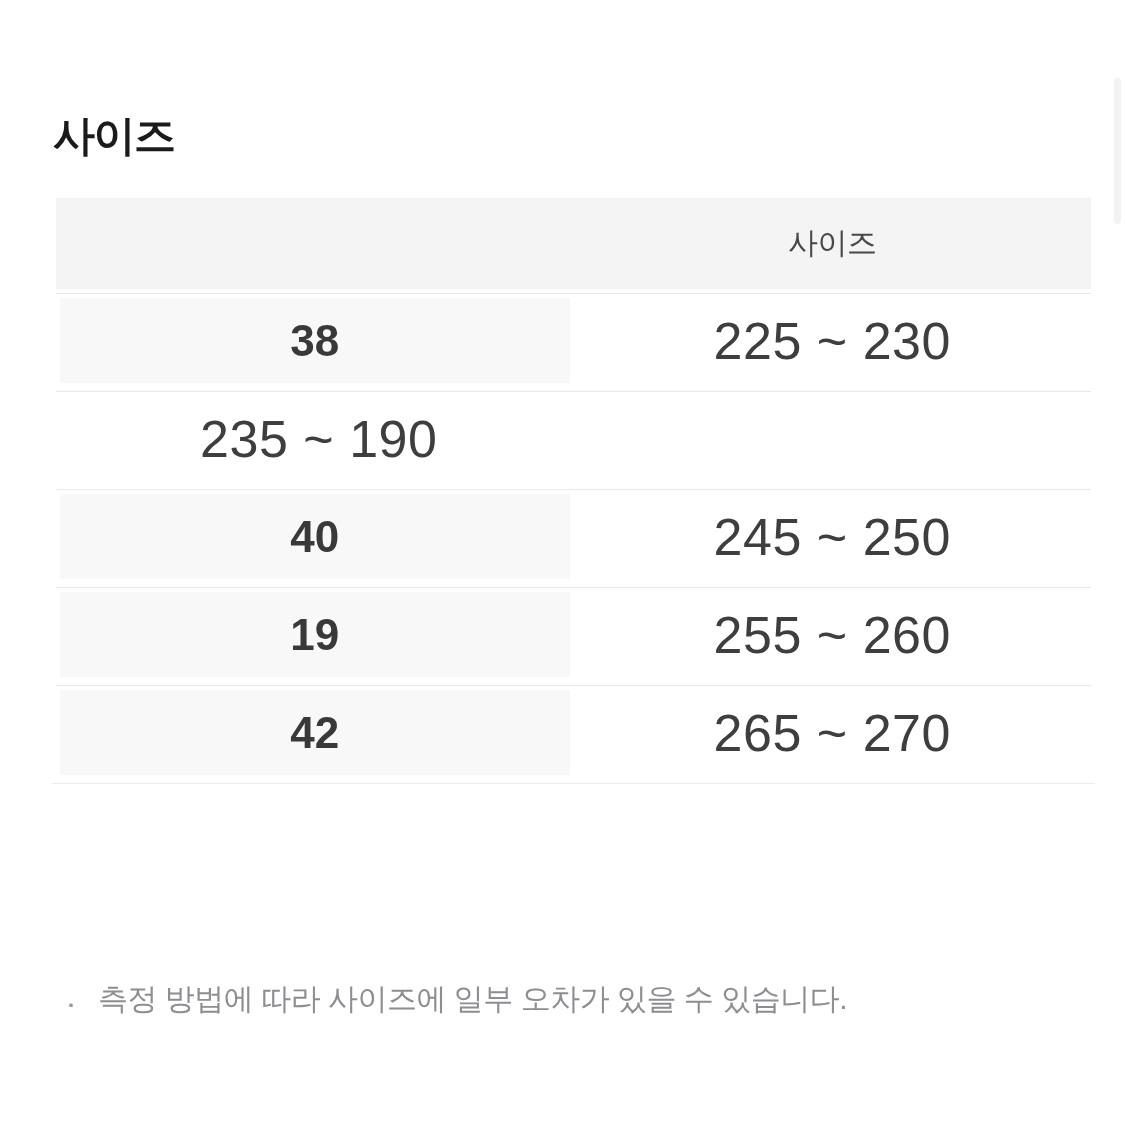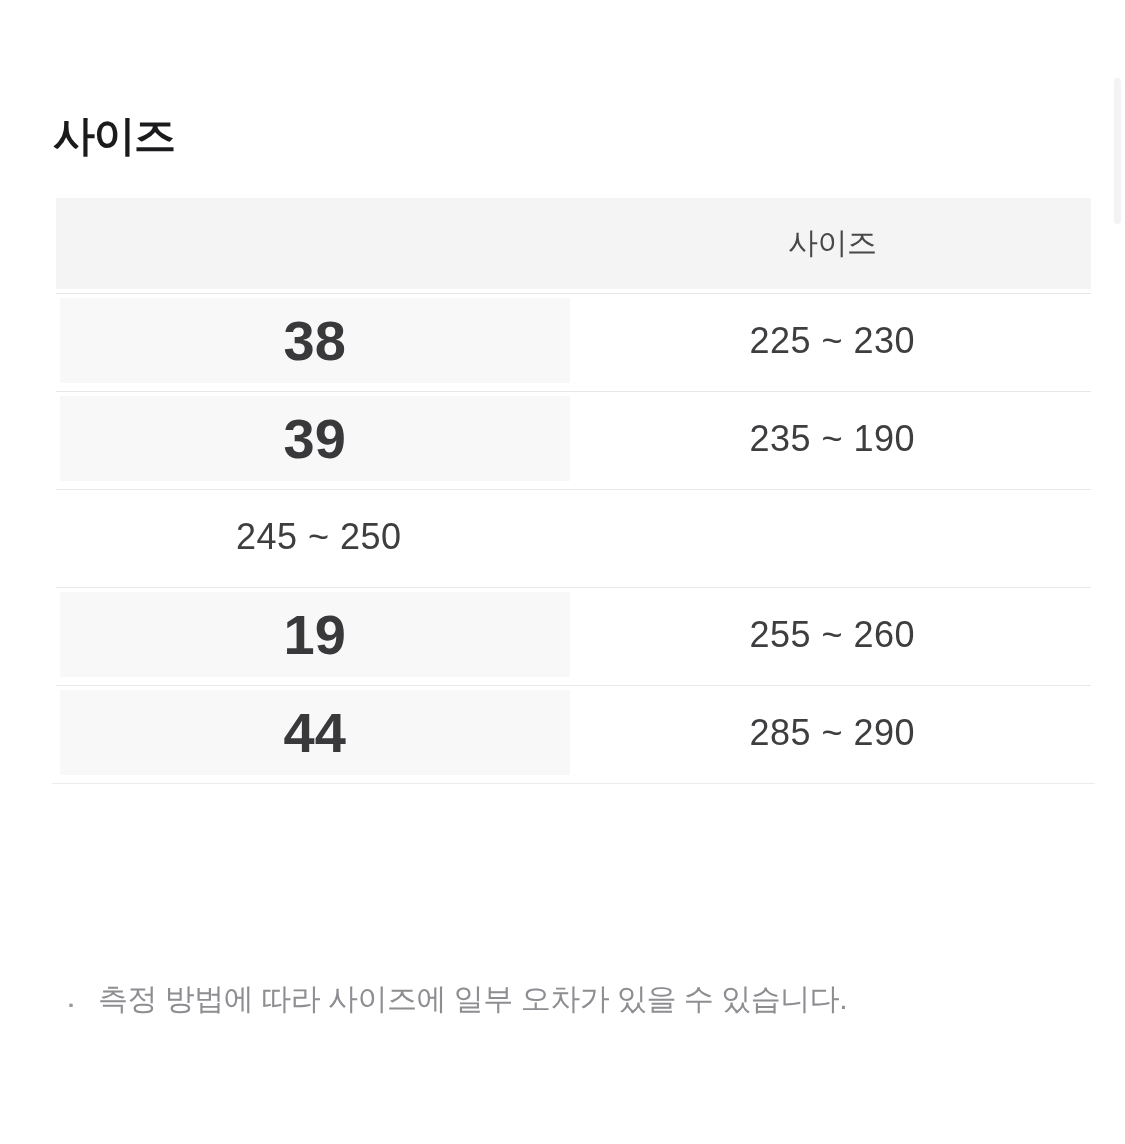--- a/index.html
+++ b/index.html
@@ -41,27 +41,27 @@
     justify-content: center;
   }
   .thead .cell.header-label {
     font-size: 30px;
     font-weight: 400;
     color: #48484a;
     letter-spacing: -0.5px;
   }
   .cell.size-cell {
     background: #f8f8f8;
-    font-size: 56px;
+    font-size: 44px;
     font-weight: 700;
     color: #39393b;
   }
   .cell.range-cell {
     background: #ffffff;
-    font-size: 36px;
+    font-size: 52px;
     font-weight: 400;
     color: #3e3e40;
     letter-spacing: 0.5px;
   }
   .notes {
     position: absolute;
     left: 40px; top: 957px;
     list-style: none;
     width: 1045px;
   }
@@ -97,33 +97,33 @@
   <div class="thead">
     <div class="cell"></div>
     <div class="cell header-label">사이즈</div>
   </div>
 
   <div class="trow">
     <div class="cell size-cell">38</div>
     <div class="cell range-cell">225 ~ 230</div>
   </div>
   <div class="trow">
-    <div class="cell size-cell">39</div>
     <div class="cell range-cell">235 ~ 190</div>
   </div>
   <div class="trow">
+    <div class="cell size-cell">40</div>
     <div class="cell range-cell">245 ~ 250</div>
   </div>
   <div class="trow">
     <div class="cell size-cell">19</div>
     <div class="cell range-cell">255 ~ 260</div>
   </div>
   <div class="trow">
-    <div class="cell size-cell">44</div>
-    <div class="cell range-cell">285 ~ 290</div>
+    <div class="cell size-cell">42</div>
+    <div class="cell range-cell">265 ~ 270</div>
   </div>
 </div>
 
 <ul class="notes">
   <li class="note">
     <span class="bullet">·</span>
   </li>
   <li class="note">
     <span class="bullet">·</span>
     <span>측정 방법에 따라 사이즈에 일부 오차가 있을 수 있습니다.</span>

